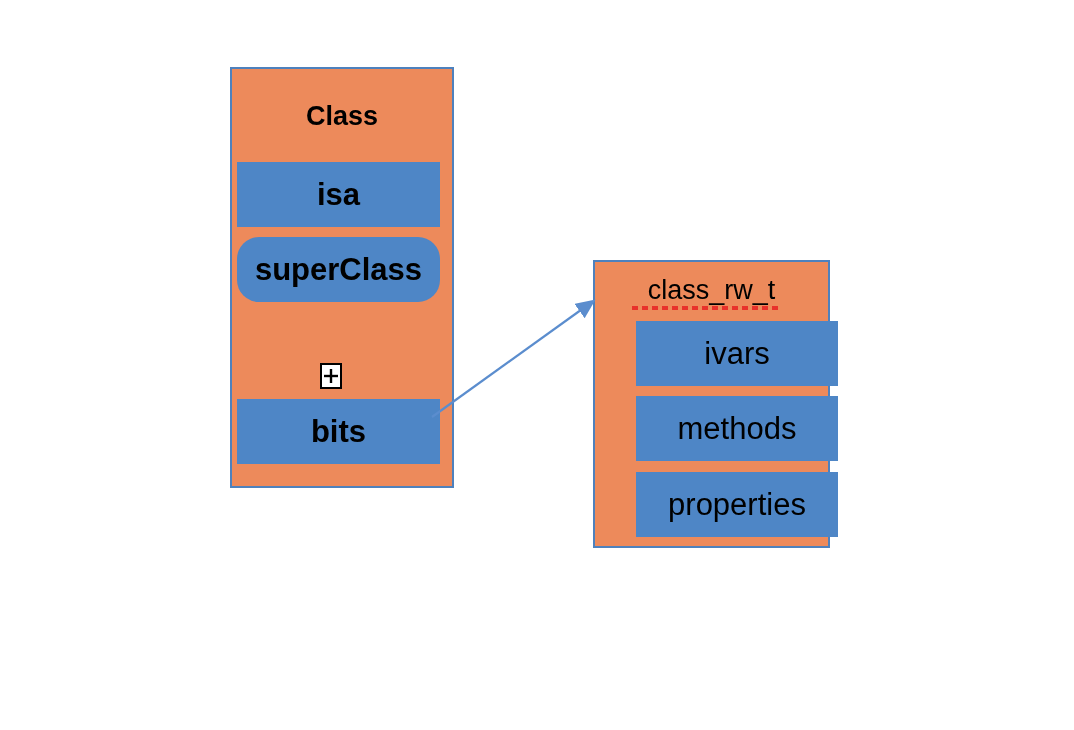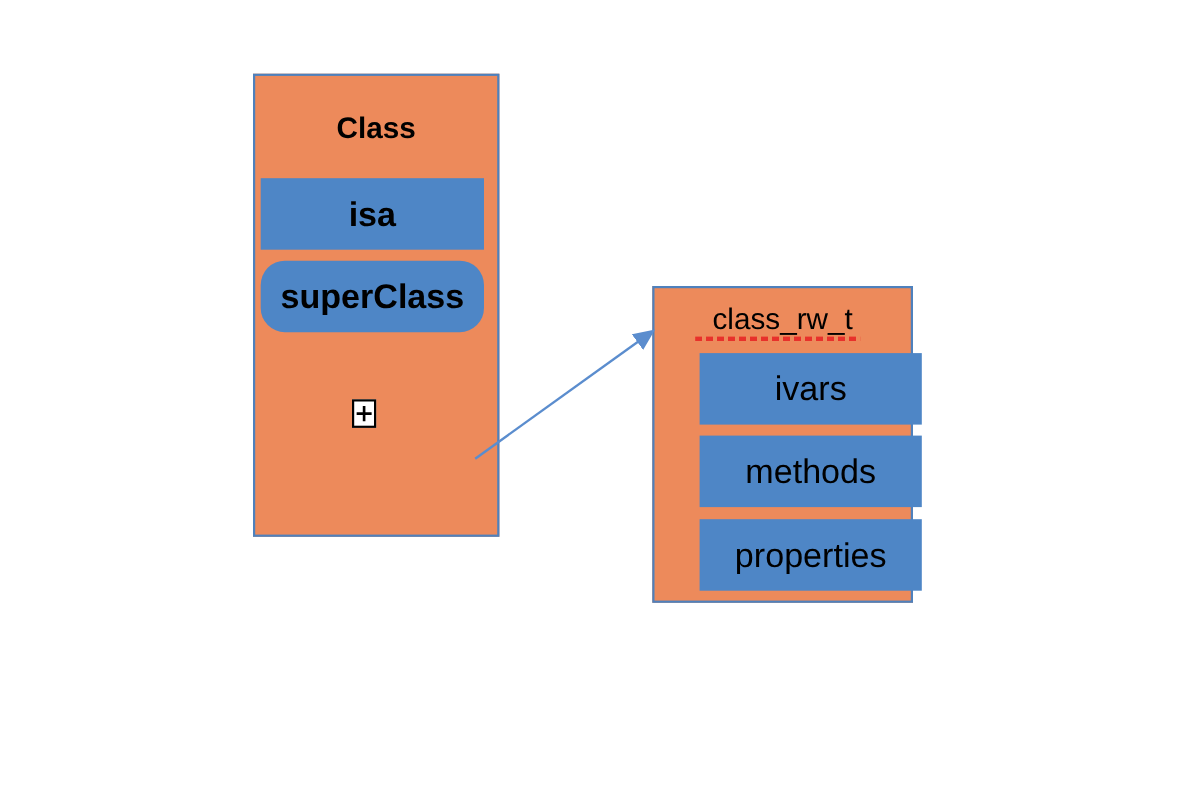--- a/index.html
+++ b/index.html
@@ -97,20 +97,21 @@
 </style>
 </head>
 <body>
 
 <div class="canvas">
 
   <div class="struct-box" id="class-box">
     <div class="struct-title">Class</div>
     <div class="cell pos-0">isa</div>
     <div class="cell pos-1">superClass</div>
+    <div class="cell pos-3">bits</div>
   </div>
 
   <div class="plus-cursor">
     <svg width="14" height="16" viewBox="0 0 14 16">
       <line x1="7" y1="1" x2="7" y2="15" stroke="#000000" stroke-width="2.4"></line>
       <line x1="0" y1="8" x2="14" y2="8" stroke="#000000" stroke-width="2.4"></line>
     </svg>
   </div>
 
   <svg class="arrow-layer" width="1074" height="730" viewBox="0 0 1074 730">

